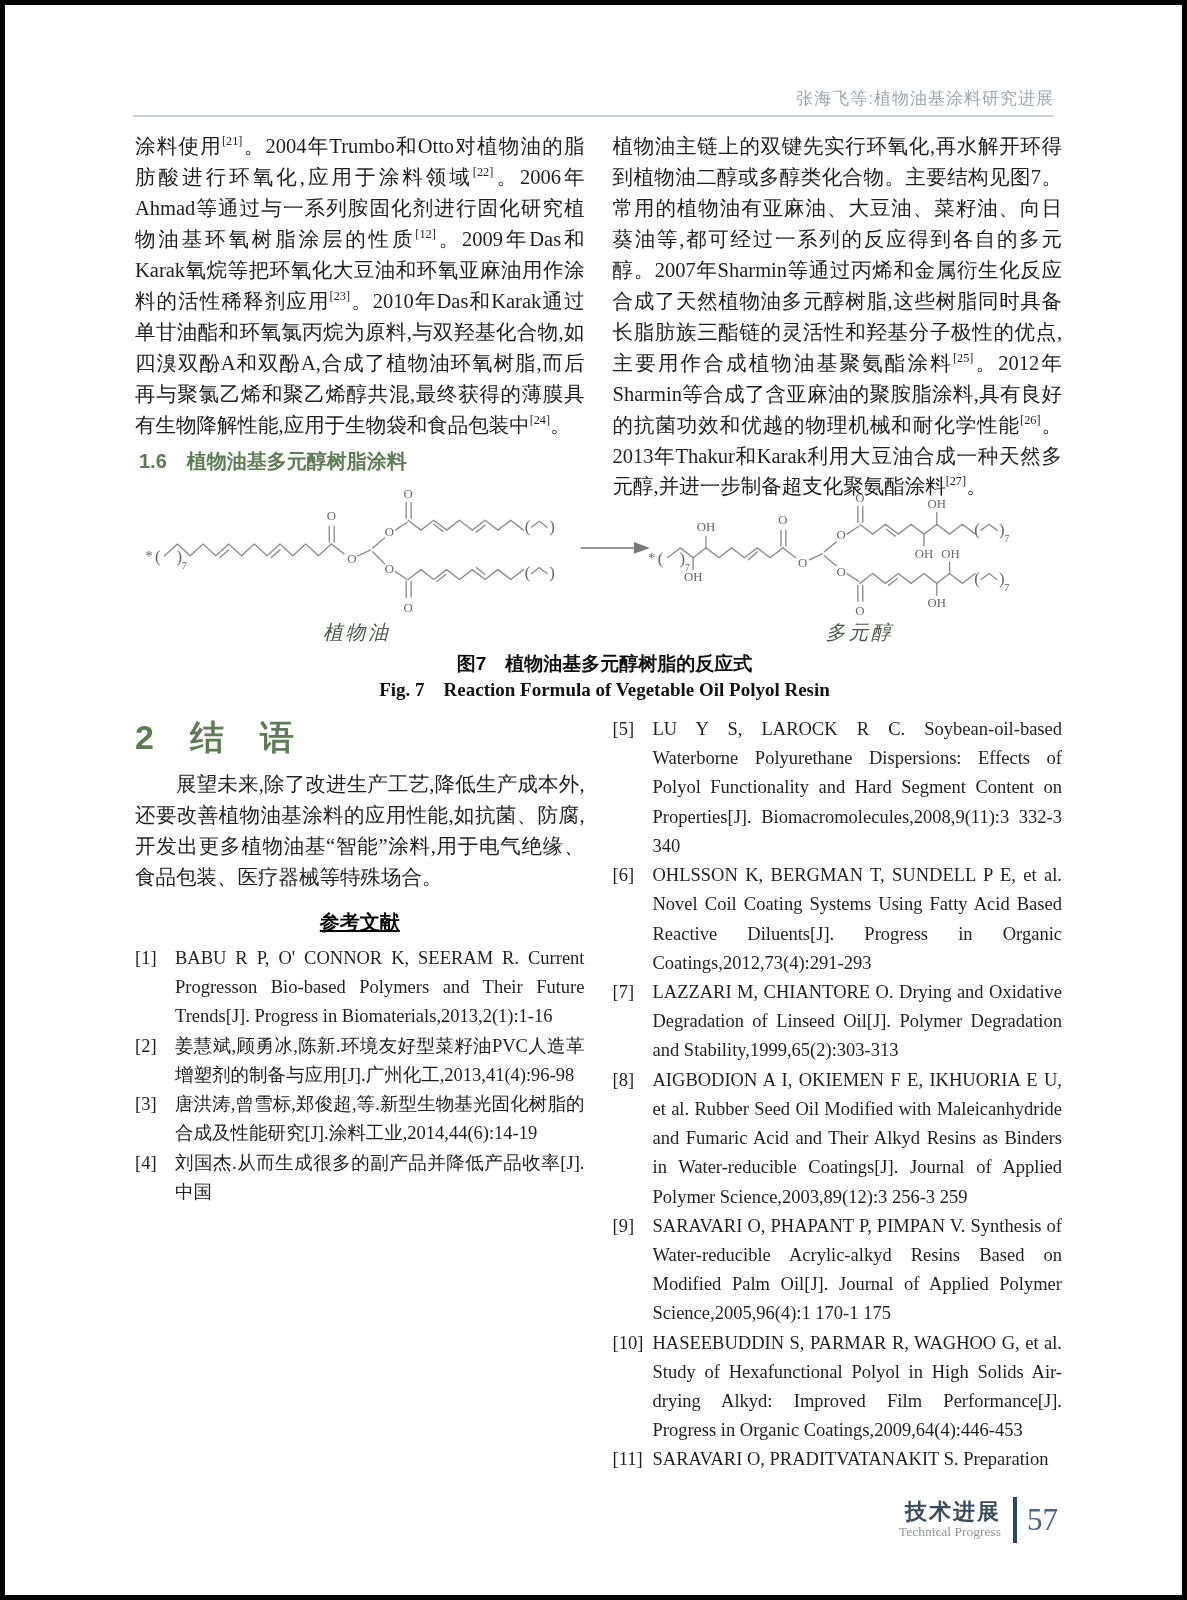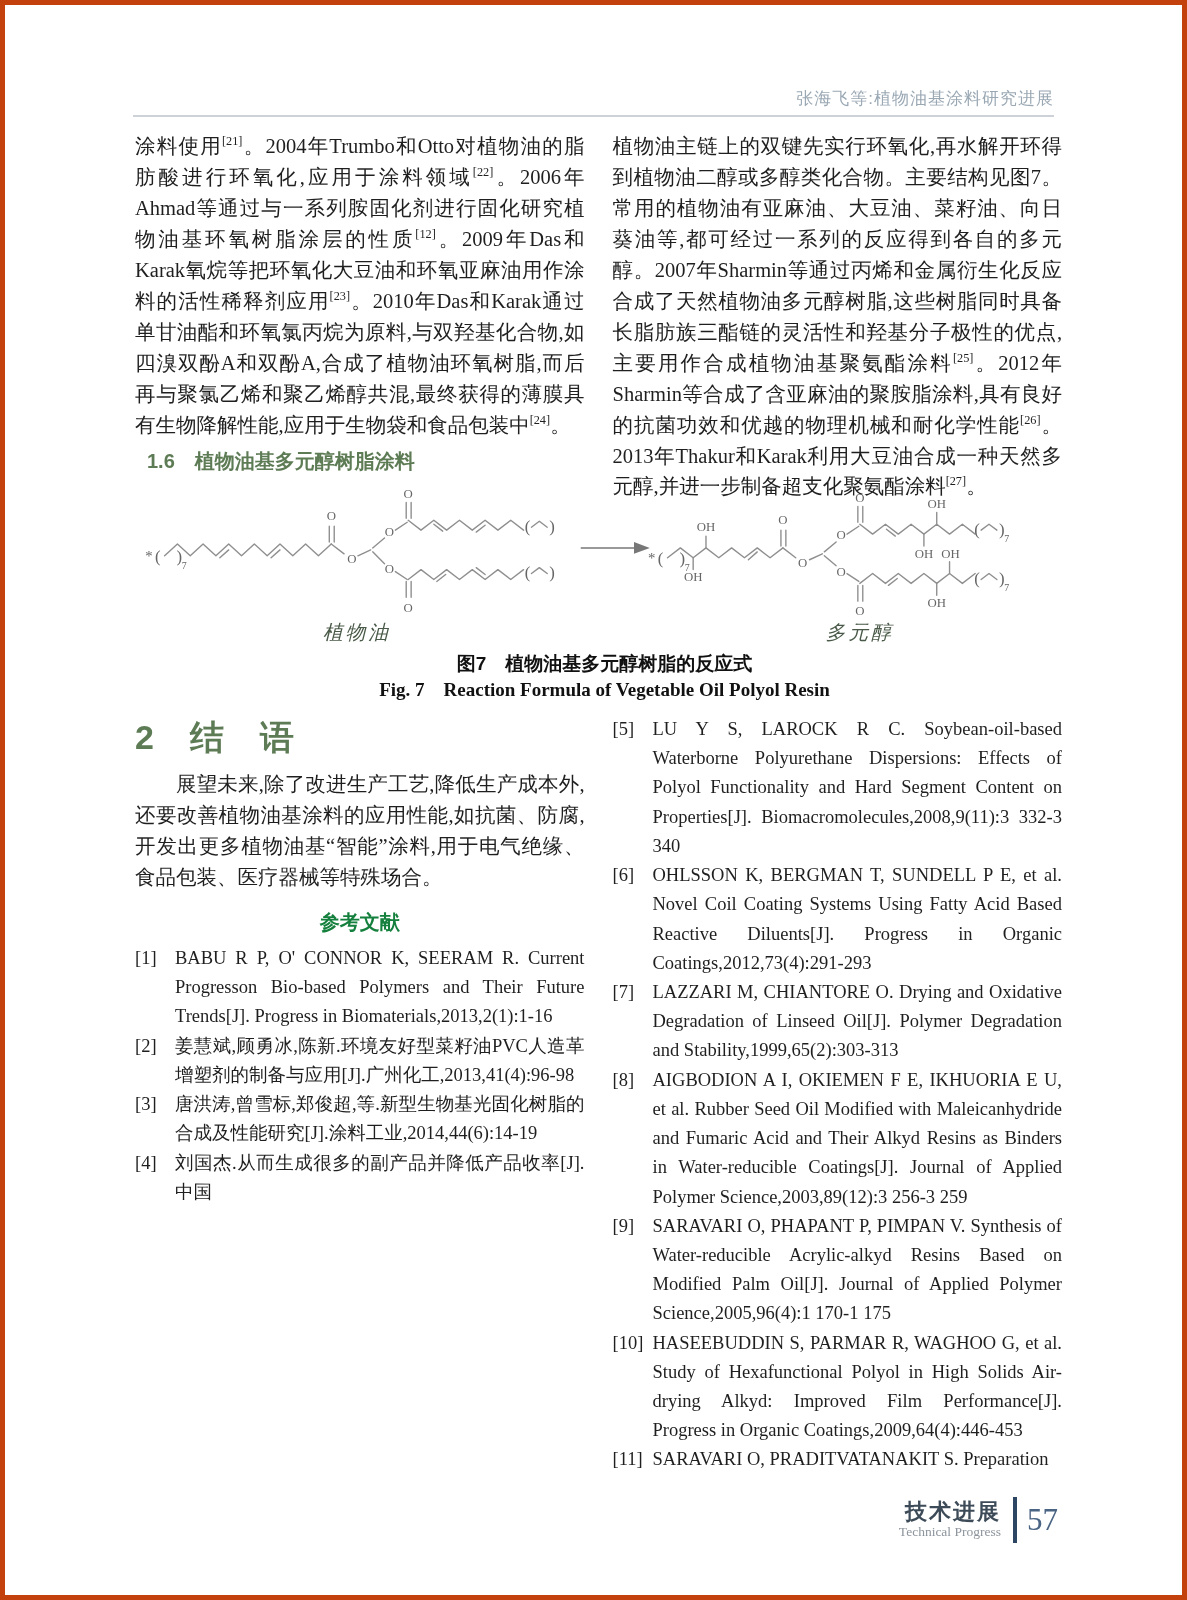--- a/index.html
+++ b/index.html
@@ -1,38 +1,38 @@
 <!DOCTYPE html>
 <html><head>
 <meta charset="utf-8">
 <style>
   html,body{margin:0;padding:0;background:#ffffff;}
   .page{position:relative;width:1187px;height:1600px;background:#fff;box-sizing:border-box;
-        border:5px solid #c2410c;font-family:"Liberation Serif","DejaVu Serif",serif;color:#1f1f1f;overflow:hidden;padding-left:16px;}
+        border:5px solid #000000;font-family:"Liberation Serif","DejaVu Serif",serif;color:#1f1f1f;overflow:hidden;padding-left:16px;}
   .running-head{position:absolute;top:82px;right:128px;font-size:17px;letter-spacing:1px;
         color:#9aa8b4;font-family:"Liberation Sans","DejaVu Sans",sans-serif;}
   .head-rule{position:absolute;top:110px;left:128px;right:128px;border-top:2px solid #ccd2d7;}
   .cols{position:absolute;left:130px;width:927px;display:flex;gap:28px;}
   .cols .col{flex:1 1 0;min-width:0;}
   .top-block{top:126px;}
   .body-p{font-size:20.5px;line-height:1.51;text-align:justify;margin:0;}
   .body-p.indent{text-indent:2em;}
   sup{font-size:0.6em;line-height:0;}
   .h-green{color:#5d7b54;font-family:"Liberation Sans","DejaVu Sans",sans-serif;font-weight:700;}
-  .h16{font-size:20px;margin:7px 0 3px 12px;line-height:1.3;}
+  .h16{font-size:20px;margin:7px 0 3px 4px;line-height:1.3;}
   .figure{position:absolute;top:466px;left:130px;width:927px;}
   .figure svg{display:block;}
   .mol-stroke{stroke:#8f8f8f;stroke-width:1.4;fill:none;stroke-linejoin:round;stroke-linecap:round;}
   .caption{position:absolute;top:646px;left:136px;width:927px;text-align:center;}
   .cap-cn{font-size:19px;font-weight:700;font-family:"Liberation Sans","DejaVu Sans",sans-serif;color:#111;line-height:1.35;}
   .cap-en{font-size:19px;font-weight:700;font-family:"Liberation Serif","DejaVu Serif",serif;color:#111;line-height:1.35;}
   .concl-block{top:710px;}
   .h2sec{font-size:34px;margin:0 0 10px 0;letter-spacing:1px;line-height:1.3;}
   .refs-head{font-size:20px;font-weight:700;text-align:center;margin:16px 0 8px 0;
-        font-family:"Liberation Sans","DejaVu Sans",sans-serif;color:#15803d;}
+        font-family:"Liberation Sans","DejaVu Sans",sans-serif;color:#000000;text-decoration:underline;}
   .carryover{font-size:18.5px;line-height:1.58;padding-left:40px;margin-top:24px;}
   .ref-item{display:flex;font-size:18.5px;line-height:1.58;text-align:justify;}
   .ref-num{flex:0 0 40px;}
   .ref-text{flex:1 1 0;min-width:0;}
   .footer{position:absolute;top:1492px;right:124px;display:flex;align-items:center;}
   .footer-cn{font-size:22px;font-weight:700;color:#3d4b58;letter-spacing:2px;
         font-family:"Liberation Sans","DejaVu Sans",sans-serif;text-align:right;line-height:1.1;margin-left:24px;}
   .footer-en{font-size:13.5px;color:#8d949c;font-family:"Liberation Serif","DejaVu Serif",serif;text-align:right;line-height:1.2;}
   .footer-bar{width:4px;height:46px;background:#2c4663;margin:0 10px 0 12px;}
   .footer-num{font-size:31px;color:#4a6484;font-family:"Liberation Serif","DejaVu Serif",serif;}

